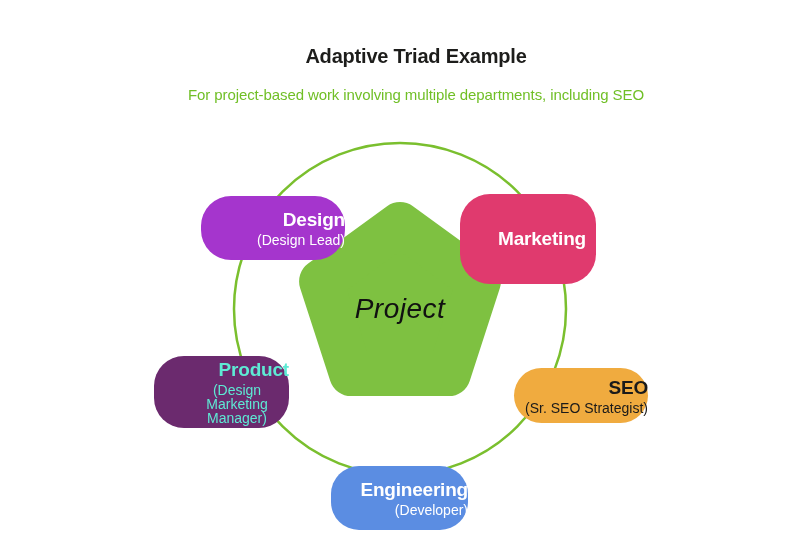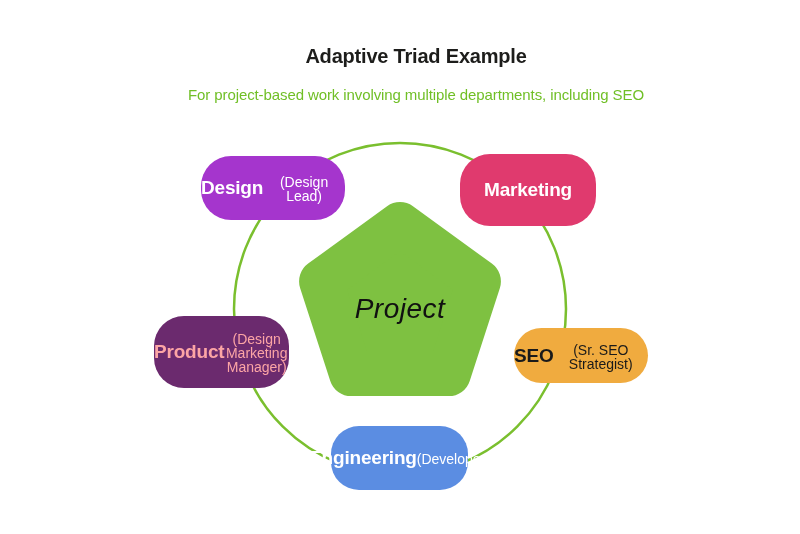--- a/index.html
+++ b/index.html
@@ -58,38 +58,40 @@
     color: #111111;
     z-index: 2;
   }
 
   
   .node {
     position: absolute;
     z-index: 1;
     border-radius: 30px;
     display: flex;
-    align-items: center;
+    flex-direction: column;
+    align-items: flex-end;
     justify-content: center;
     text-align: center;
+    margin-top: 40px;
   }
   .node .node-title {
     font-size: 19px;
     font-weight: 700;
     line-height: 22px;
     letter-spacing: -0.2px;
   }
   .node .node-subtitle {
     font-size: 14px;
     font-weight: 400;
     line-height: 14px;
     margin-top: 2px;
   }
   .node-design      { left: 201px; top: 156px; width: 144px; height: 64px; }
-  .node-marketing   { left: 460px; top: 154px; width: 136px; height: 72px; padding: 0 10px; box-sizing: border-box; }
+  .node-marketing   { left: 460px; top: 154px; width: 136px; height: 90px; padding: 0 10px; box-sizing: border-box; }
   .node-marketing .node-subtitle { max-width: 100px; }
   .node-seo         { left: 514px; top: 328px; width: 134px; height: 55px; }
   .node-engineering { left: 331px; top: 426px; width: 137px; height: 64px; border-radius: 28px; }
   .node-product     { left: 154px; top: 316px; width: 135px; height: 72px; }
   .node-product .node-subtitle { max-width: 104px; }
 </style>
 </head>
 <body>
 
 <div class="canvas">
@@ -118,18 +120,18 @@
   <div class="node node-seo" style="background: rgb(240, 171, 63); color: rgb(26, 26, 26);">
     <div class="node-title">SEO</div>
     <div class="node-subtitle">(Sr. SEO Strategist)</div>
   </div>
 
   <div class="node node-engineering" style="background: rgb(91, 141, 226); color: rgb(255, 255, 255);">
     <div class="node-title">Engineering</div>
     <div class="node-subtitle">(Developer)</div>
   </div>
 
-  <div class="node node-product" style="background: rgb(107, 42, 110); color: #fca5a5;">
+  <div class="node node-product" style="background: rgb(107, 42, 110); color: #5eead4;">
     <div class="node-title">Product</div>
     <div class="node-subtitle">(Design Marketing Manager)</div>
   </div>
 
 </div>
 
 </body></html>

